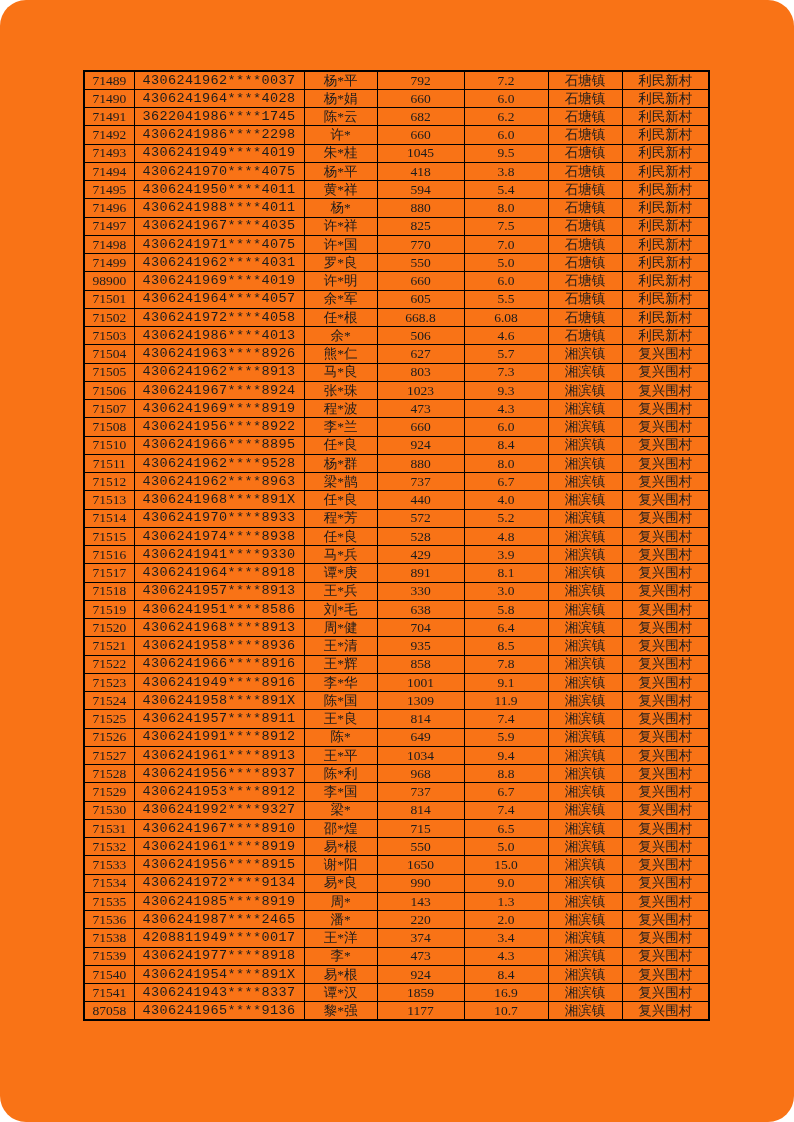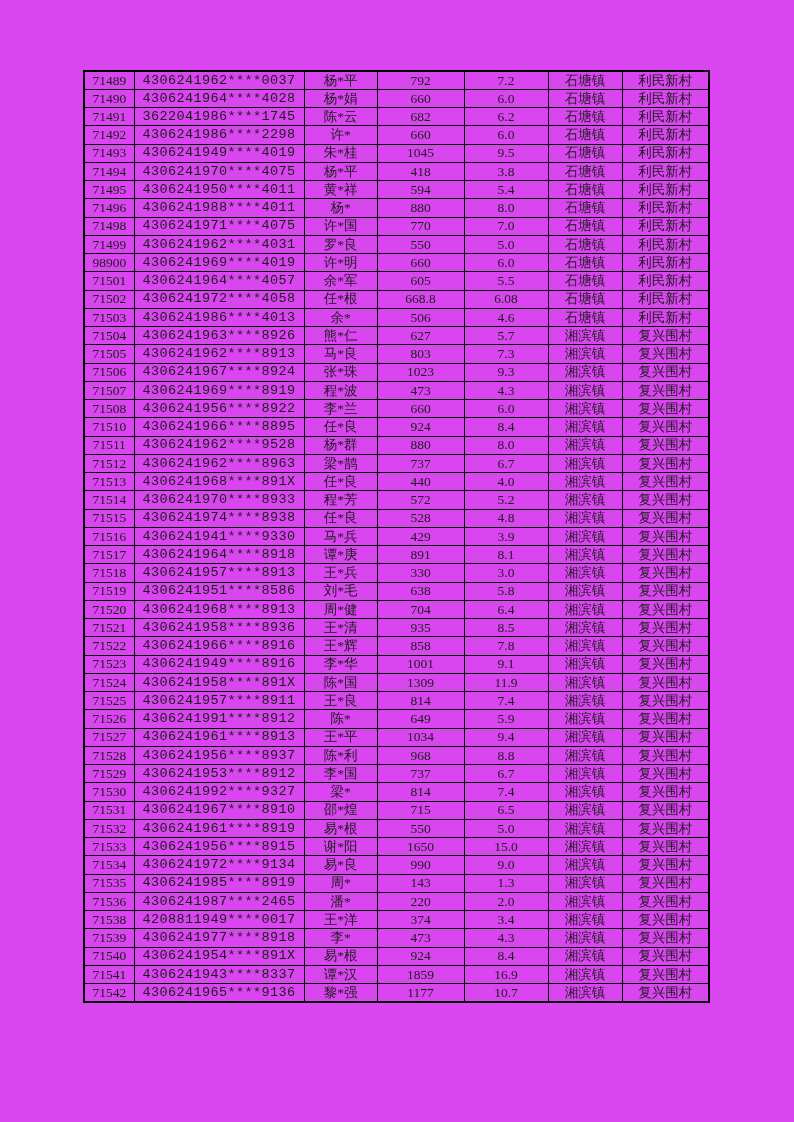--- a/index.html
+++ b/index.html
@@ -4,23 +4,24 @@
 <style>
   html, body {
     margin: 0;
     padding: 0;
     background: #ffffff;
   }
   .page {
     position: relative;
     width: 794px;
     height: 1122px;
-    background: #d946ef;
+    background: #f97316;
     overflow: hidden;
     font-family: "Liberation Serif", "DejaVu Serif", serif;
+    border-radius: 26px;
   }
   .data-table {
     position: absolute;
     left: 83px;
     top: 70px;
     width: 627px;
     border-collapse: collapse;
     table-layout: fixed;
     border: 2px solid #000000;
   }
@@ -126,20 +127,29 @@
         <tr>
           <td>71496</td>
           <td class="col-id">4306241988****4011</td>
           <td>杨*</td>
           <td>880</td>
           <td>8.0</td>
           <td>石塘镇</td>
           <td>利民新村</td>
         </tr>
         <tr>
+          <td>71497</td>
+          <td class="col-id">4306241967****4035</td>
+          <td>许*祥</td>
+          <td>825</td>
+          <td>7.5</td>
+          <td>石塘镇</td>
+          <td>利民新村</td>
+        </tr>
+        <tr>
           <td>71498</td>
           <td class="col-id">4306241971****4075</td>
           <td>许*国</td>
           <td>770</td>
           <td>7.0</td>
           <td>石塘镇</td>
           <td>利民新村</td>
         </tr>
         <tr>
           <td>71499</td>
@@ -504,21 +514,21 @@
         <tr>
           <td>71541</td>
           <td class="col-id">4306241943****8337</td>
           <td>谭*汉</td>
           <td>1859</td>
           <td>16.9</td>
           <td>湘滨镇</td>
           <td>复兴围村</td>
         </tr>
         <tr>
-          <td>71542</td>
+          <td>87058</td>
           <td class="col-id">4306241965****9136</td>
           <td>黎*强</td>
           <td>1177</td>
           <td>10.7</td>
           <td>湘滨镇</td>
           <td>复兴围村</td>
         </tr>
       </tbody>
   </table>
 </div>

